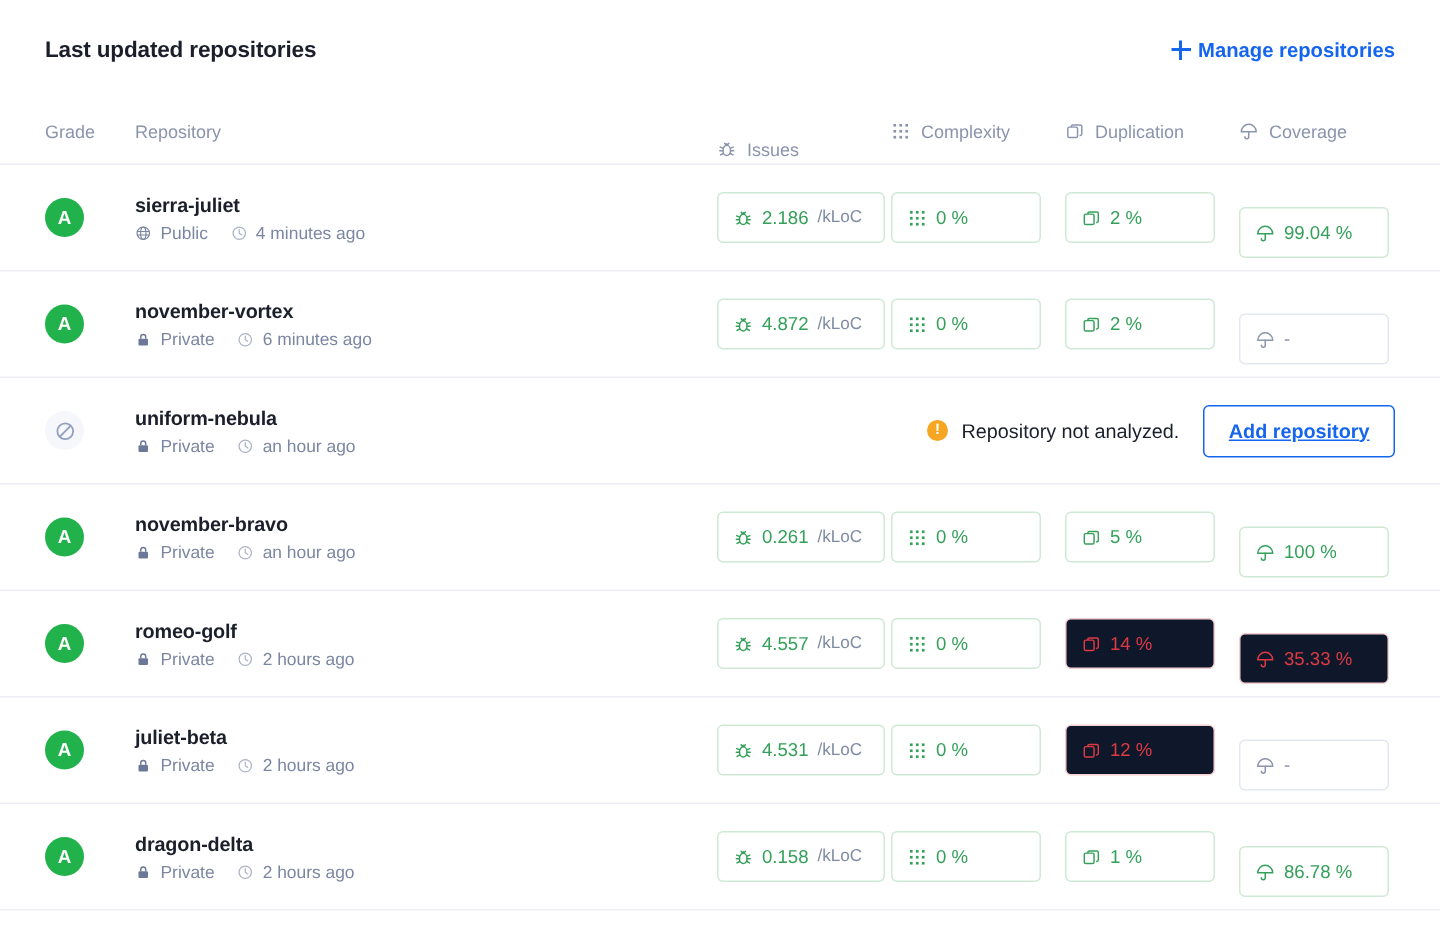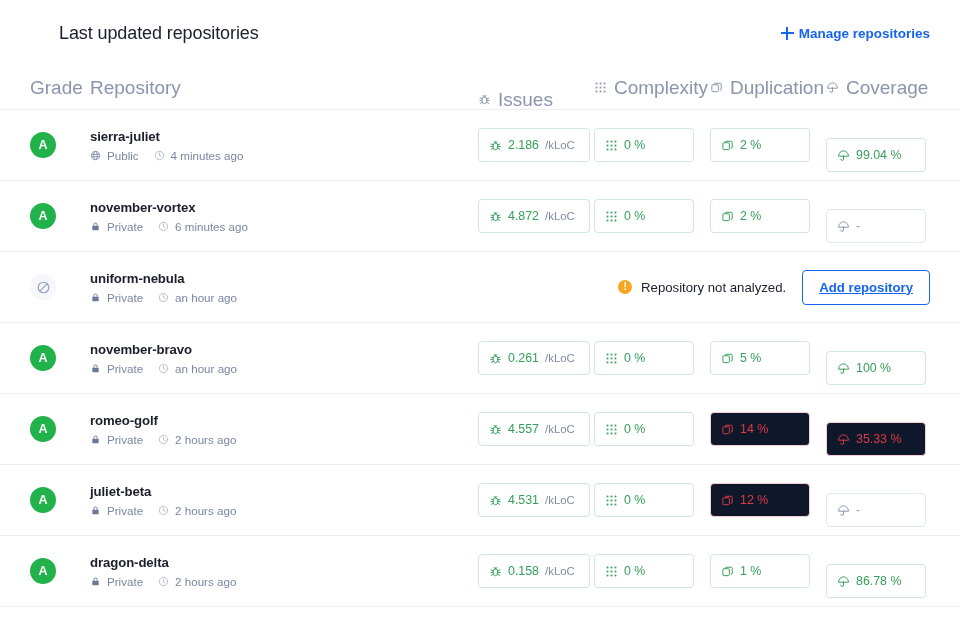--- a/index.html
+++ b/index.html
@@ -22,25 +22,24 @@
 
   
   .panel-header {
     display: flex;
     align-items: center;
     justify-content: space-between;
     padding: 0 30px;
     height: 66px;
   }
   .panel-title {
-    font-size: 18px;
-    font-weight: normal;
+    font-size: 15px;
+    font-weight: bold;
     color: #1b1f2b;
     letter-spacing: -0.1px;
-    margin-left: 29px;
   }
   .manage-link {
     display: flex;
     align-items: center;
     gap: 5px;
     font-size: 13.5px;
     font-weight: bold;
     color: #1565ef;
     cursor: pointer;
     white-space: nowrap;
@@ -60,21 +59,21 @@
   .plus-icon::after { top: 0; left: 5.5px; height: 13px; width: 2px; }
 
   
   .col-head {
     display: flex;
     align-items: center;
     height: 44px;
     padding: 0 30px;
     border-bottom: 1px solid #eceef3;
     color: #8b94ad;
-    font-size: 19px;
+    font-size: 12px;
   }
   .ch { display: flex; align-items: center; gap: 7px; }
   .ch-grade { width: 60px; }
   .ch-repo  { flex: 1; }
   .ch-issues     { width: 116px; margin-top: 24px; }
   .ch-complexity { width: 116px; }
   .ch-duplication{ width: 116px; }
   .ch-coverage   { width: 104px; }
 
   .ico { display: inline-flex; align-items: center; justify-content: center; flex: none; }

